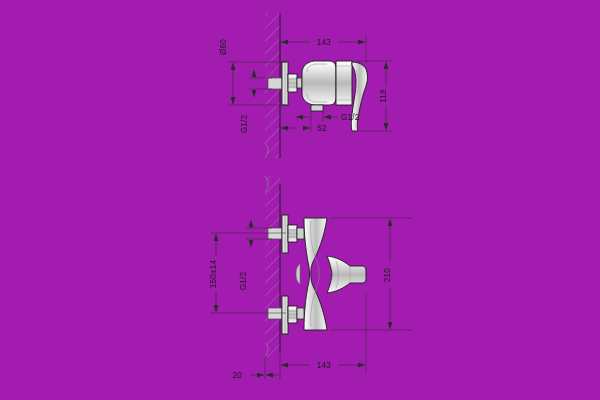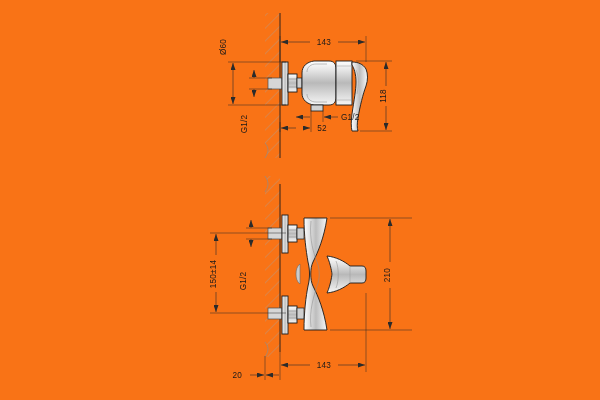--- a/index.html
+++ b/index.html
@@ -10,21 +10,21 @@
   body {
     width: 600px;
     height: 400px;
     font-family: "Liberation Sans", sans-serif;
     overflow: hidden;
   }
   #drawing-root {
     position: relative;
     width: 600px;
     height: 400px;
-    background: #f97316;
+    background: #a21caf;
   }
   svg.cad {
     position: absolute;
     top: 0;
     left: 0;
     width: 600px;
     height: 400px;
     display: block;
   }
   text.dim {

